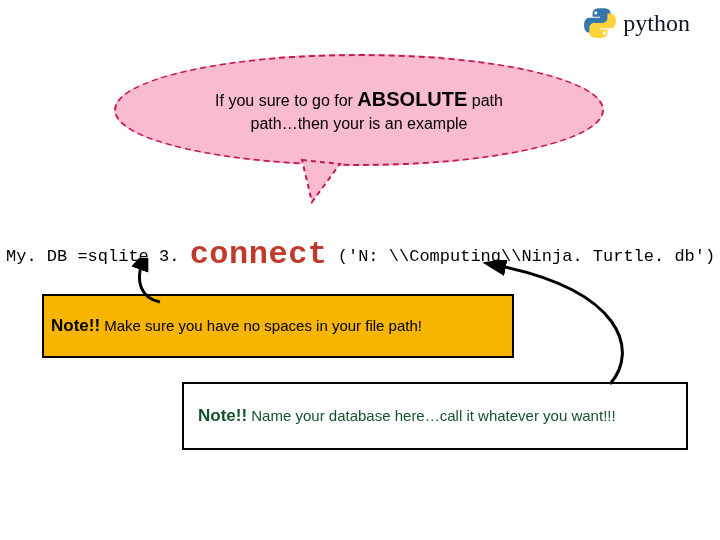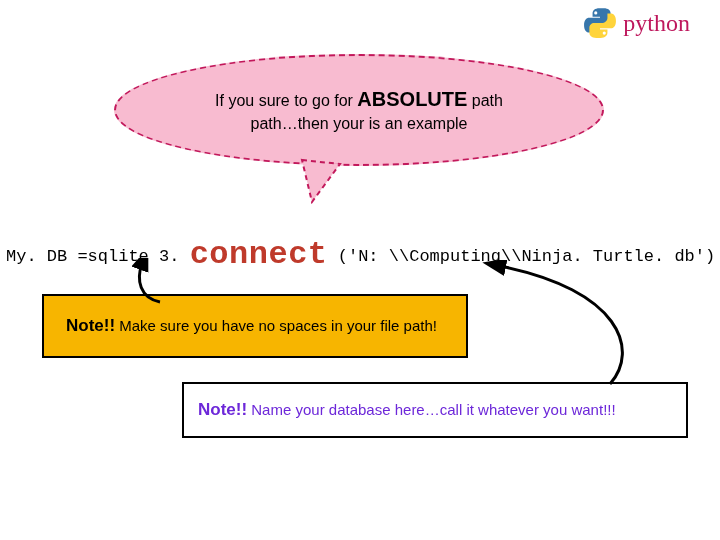--- a/index.html
+++ b/index.html
@@ -16,21 +16,21 @@
     position: absolute;
     top: 6px;
     right: 30px;
     display: flex;
     align-items: center;
     gap: 6px;
   }
   .logo-text {
     font-family: Georgia, serif;
     font-size: 24px;
-    color: #be185d;
+    color: #0f172a;
     font-weight: 400;
   }
   .speech-bubble {
     position: absolute;
     top: 54px;
     left: 114px;
     width: 490px;
     height: 112px;
     border: 2px dashed #c2185b;
     border-radius: 50% / 50%;
@@ -71,44 +71,44 @@
     color: #bf3a2b;
     font-weight: bold;
     font-size: 32px;
     letter-spacing: 0.5px;
     vertical-align: -2px;
   }
   .note1 {
     position: absolute;
     top: 294px;
     left: 42px;
-    width: 426px;
+    width: 472px;
     height: 64px;
     background: #f7b500;
     border: 2px solid #000;
     display: flex;
     align-items: center;
-    padding: 0 22px;
+    padding: 0 7px;
     font-size: 15px;
     color: #000;
   }
   .note1 .strong { font-weight: bold; font-size: 17px; }
   .note2 {
     position: absolute;
     top: 382px;
     left: 182px;
     width: 506px;
-    height: 56px;
+    height: 68px;
     background: #fff;
     border: 2px solid #000;
     display: flex;
     align-items: center;
     padding: 0 14px;
     font-size: 15px;
-    color: #6d28d9;
+    color: #14532d;
   }
   .note2 .strong { font-weight: bold; font-size: 17px; }
   .arrow1 {
     position: absolute;
     top: 258px;
     left: 120px;
     width: 60px;
     height: 50px;
     pointer-events: none;
   }

